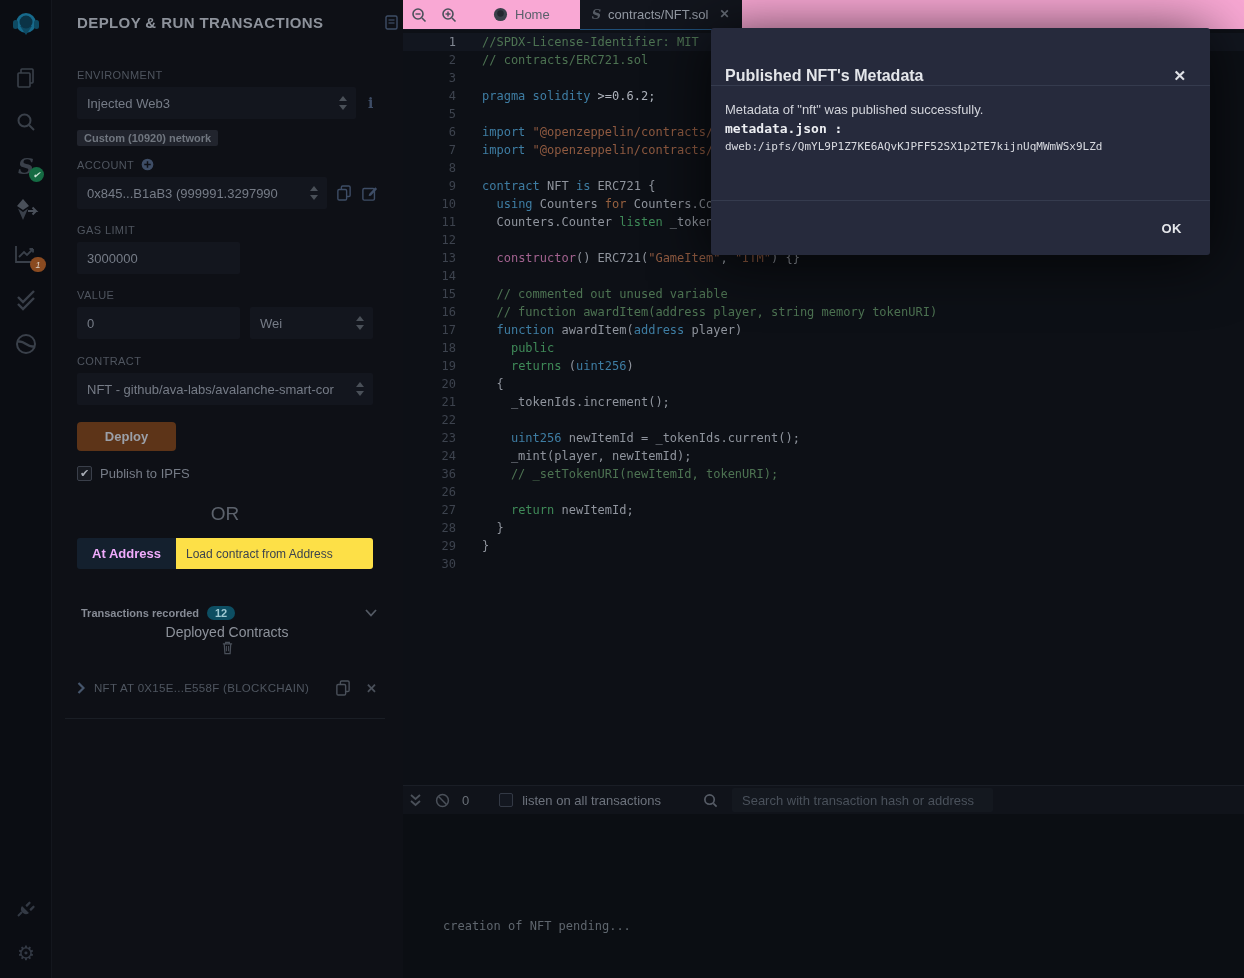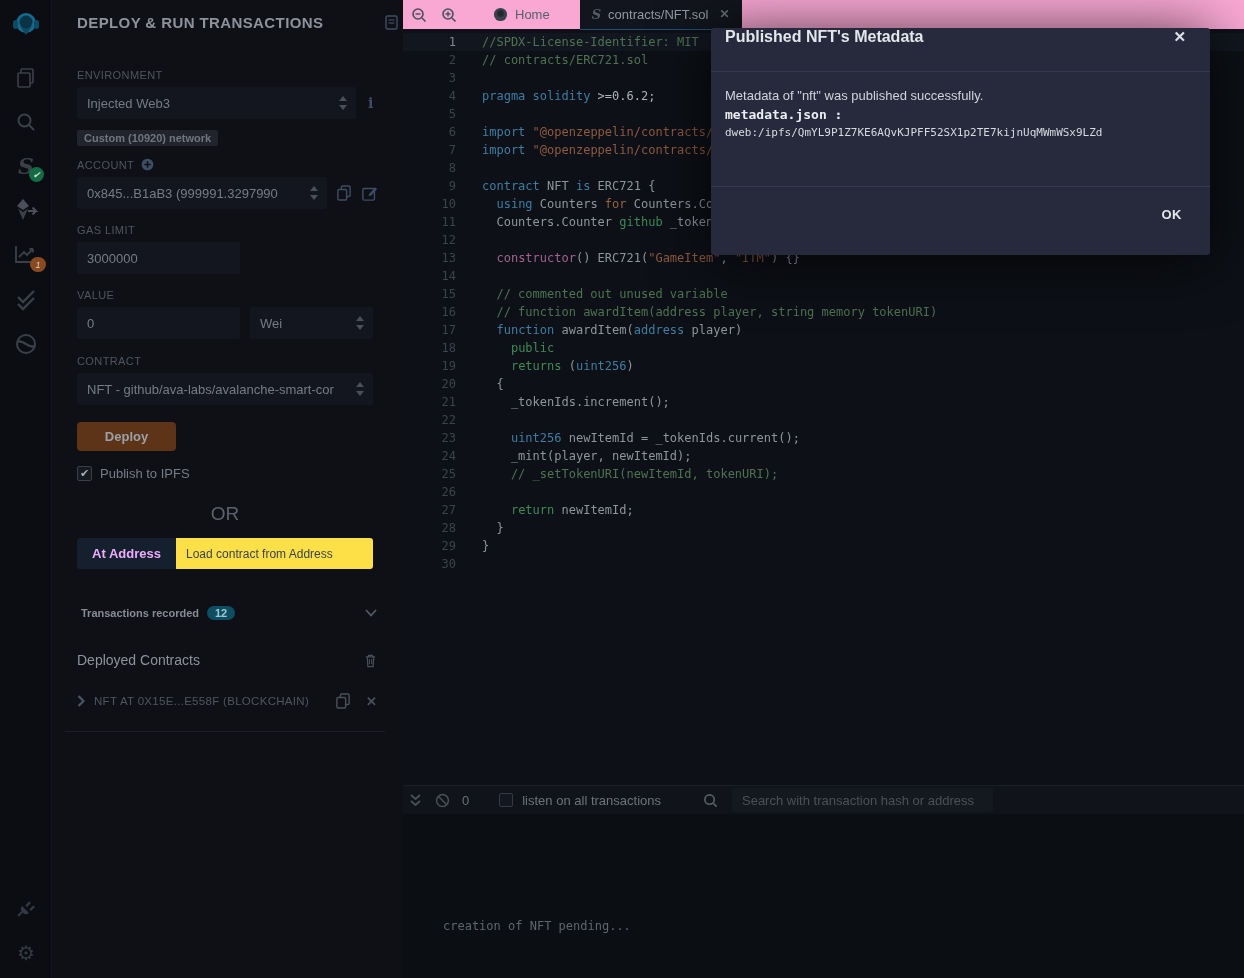--- a/index.html
+++ b/index.html
@@ -74,21 +74,21 @@
   .term-chk { width:14px; height:14px; background:#131720; border:1px solid #333945; border-radius:2px; margin-left:30px; }
   .term-listen { color:#6d737d; font-size:13px; margin-left:9px; }
   .term-search { background:#14181f; border:none; border-radius:2px; height:24px; width:261px; margin-left:14px;
                  color:#4a515b; font-size:13px; display:flex; align-items:center; padding:0 10px; }
   .term-body { position:relative; height:164px; font-family:"DejaVu Sans Mono", monospace; font-size:12px; }
   .term-log { position:absolute; left:40px; top:105px; color:#5f666e; }
 
   
   .modal { position:absolute; left:711px; top:28px; width:499px; height:227px; background:#262a3c;
            border-radius:3px; box-shadow:0 6px 60px rgba(0,0,0,.75); z-index:10; color:#d2d4db; }
-  .modal-header { height:44px; border-bottom:1px solid #353b4e; display:flex; align-items:flex-start;
+  .modal-header { height:58px; border-bottom:1px solid #353b4e; display:flex; align-items:flex-end;
                   justify-content:space-between; padding:0 24px 0 14px; }
   .modal-title { font-size:16px; font-weight:700; color:#e4e6ea; }
   .modal-close { color:#dfe1e6; font-size:15px; font-weight:700; }
   .modal-body { padding:14px 24px 0 14px; height:114px; }
   .modal-msg { font-size:13px; color:#d2d4db; line-height:19px; }
   .modal-file { font-family:"DejaVu Sans Mono", monospace; font-size:13px; font-weight:700; color:#eceef2; line-height:19px; }
   .modal-uri { font-family:"DejaVu Sans Mono", monospace; font-size:11px; color:#d8dae0; line-height:17px; }
   .modal-footer { height:56px; border-top:1px solid #353b4e; display:flex; align-items:center;
                   justify-content:flex-end; padding-right:28px; }
   .modal-ok { color:#e4e6ea; font-size:13px; font-weight:700; letter-spacing:.5px; }
@@ -244,21 +244,21 @@
       <div class="row" style="margin-top:37px;justify-content:space-between;width:300px;">
         <div class="row" style="margin-left:4px;">
           <span style="font-size:11px;font-weight:700;color:#868b95;">Transactions recorded</span>
           <span class="tx-badge">12</span>
         </div>
         <svg width="12" height="8" viewBox="0 0 12 8">
           <path d="M1 1 L6 6.5 L11 1" stroke="#545a64" stroke-width="1.8" fill="none"></path>
         </svg>
       </div>
 
-      <div class="row" style="margin-top:32px;justify-content:space-between;width:300px;">
+      <div class="row" style="margin-top:4px;justify-content:center;width:300px;flex-direction:column;">
         <span style="font-size:14px;color:#8d929b;">Deployed Contracts</span>
         <svg width="13" height="15" viewBox="0 0 14 16">
           <path d="M2 4 H12 M5 4 V2.5 H9 V4 M3.5 4 L4.2 14.5 H9.8 L10.5 4" fill="none" stroke="#4a505a" stroke-width="1.3"></path>
           <path d="M5.8 6.5 V12 M8.2 6.5 V12" stroke="#4a505a" stroke-width="1.1"></path>
         </svg>
       </div>
 
       <div class="row" style="margin-top:25px;justify-content:space-between;width:300px;">
         <div class="row" style="gap:9px;">
           <svg width="8" height="12" viewBox="0 0 8 12">
@@ -344,21 +344,21 @@
         <div class="code-row">
           <span class="gut">9</span>
           <span class="cl"><span class="tok-k">contract</span><span class="tok-p"> NFT </span><span class="tok-k">is</span><span class="tok-p"> ERC721 {</span></span>
         </div>
         <div class="code-row">
           <span class="gut">10</span>
           <span class="cl"><span class="tok-p">  </span><span class="tok-k">using</span><span class="tok-p"> Counters </span><span class="tok-o">for</span><span class="tok-p"> Counters.Counter;</span></span>
         </div>
         <div class="code-row">
           <span class="gut">11</span>
-          <span class="cl"><span class="tok-p">  Counters.Counter </span><span class="tok-g">github</span><span class="tok-p"> _tokenIds;</span></span>
+          <span class="cl"><span class="tok-p">  Counters.Counter </span><span class="tok-g">listen</span><span class="tok-p"> _tokenIds;</span></span>
         </div>
         <div class="code-row">
           <span class="gut">12</span>
           <span class="cl"></span>
         </div>
         <div class="code-row">
           <span class="gut">13</span>
           <span class="cl"><span class="tok-p">  </span><span class="tok-m">constructor</span><span class="tok-p">() ERC721(</span><span class="tok-s">"GameItem"</span><span class="tok-p">, </span><span class="tok-s">"ITM"</span><span class="tok-p">) {}</span></span>
         </div>
         <div class="code-row">
@@ -399,21 +399,21 @@
         </div>
         <div class="code-row">
           <span class="gut">23</span>
           <span class="cl"><span class="tok-p">    </span><span class="tok-k">uint256</span><span class="tok-p"> newItemId = _tokenIds.current();</span></span>
         </div>
         <div class="code-row">
           <span class="gut">24</span>
           <span class="cl"><span class="tok-p">    _mint(player, newItemId);</span></span>
         </div>
         <div class="code-row">
-          <span class="gut">25</span>
+          <span class="gut">36</span>
           <span class="cl"><span class="tok-c">    // _setTokenURI(newItemId, tokenURI);</span></span>
         </div>
         <div class="code-row">
           <span class="gut">26</span>
           <span class="cl"></span>
         </div>
         <div class="code-row">
           <span class="gut">27</span>
           <span class="cl"><span class="tok-p">    </span><span class="tok-g">return</span><span class="tok-p"> newItemId;</span></span>
         </div>

